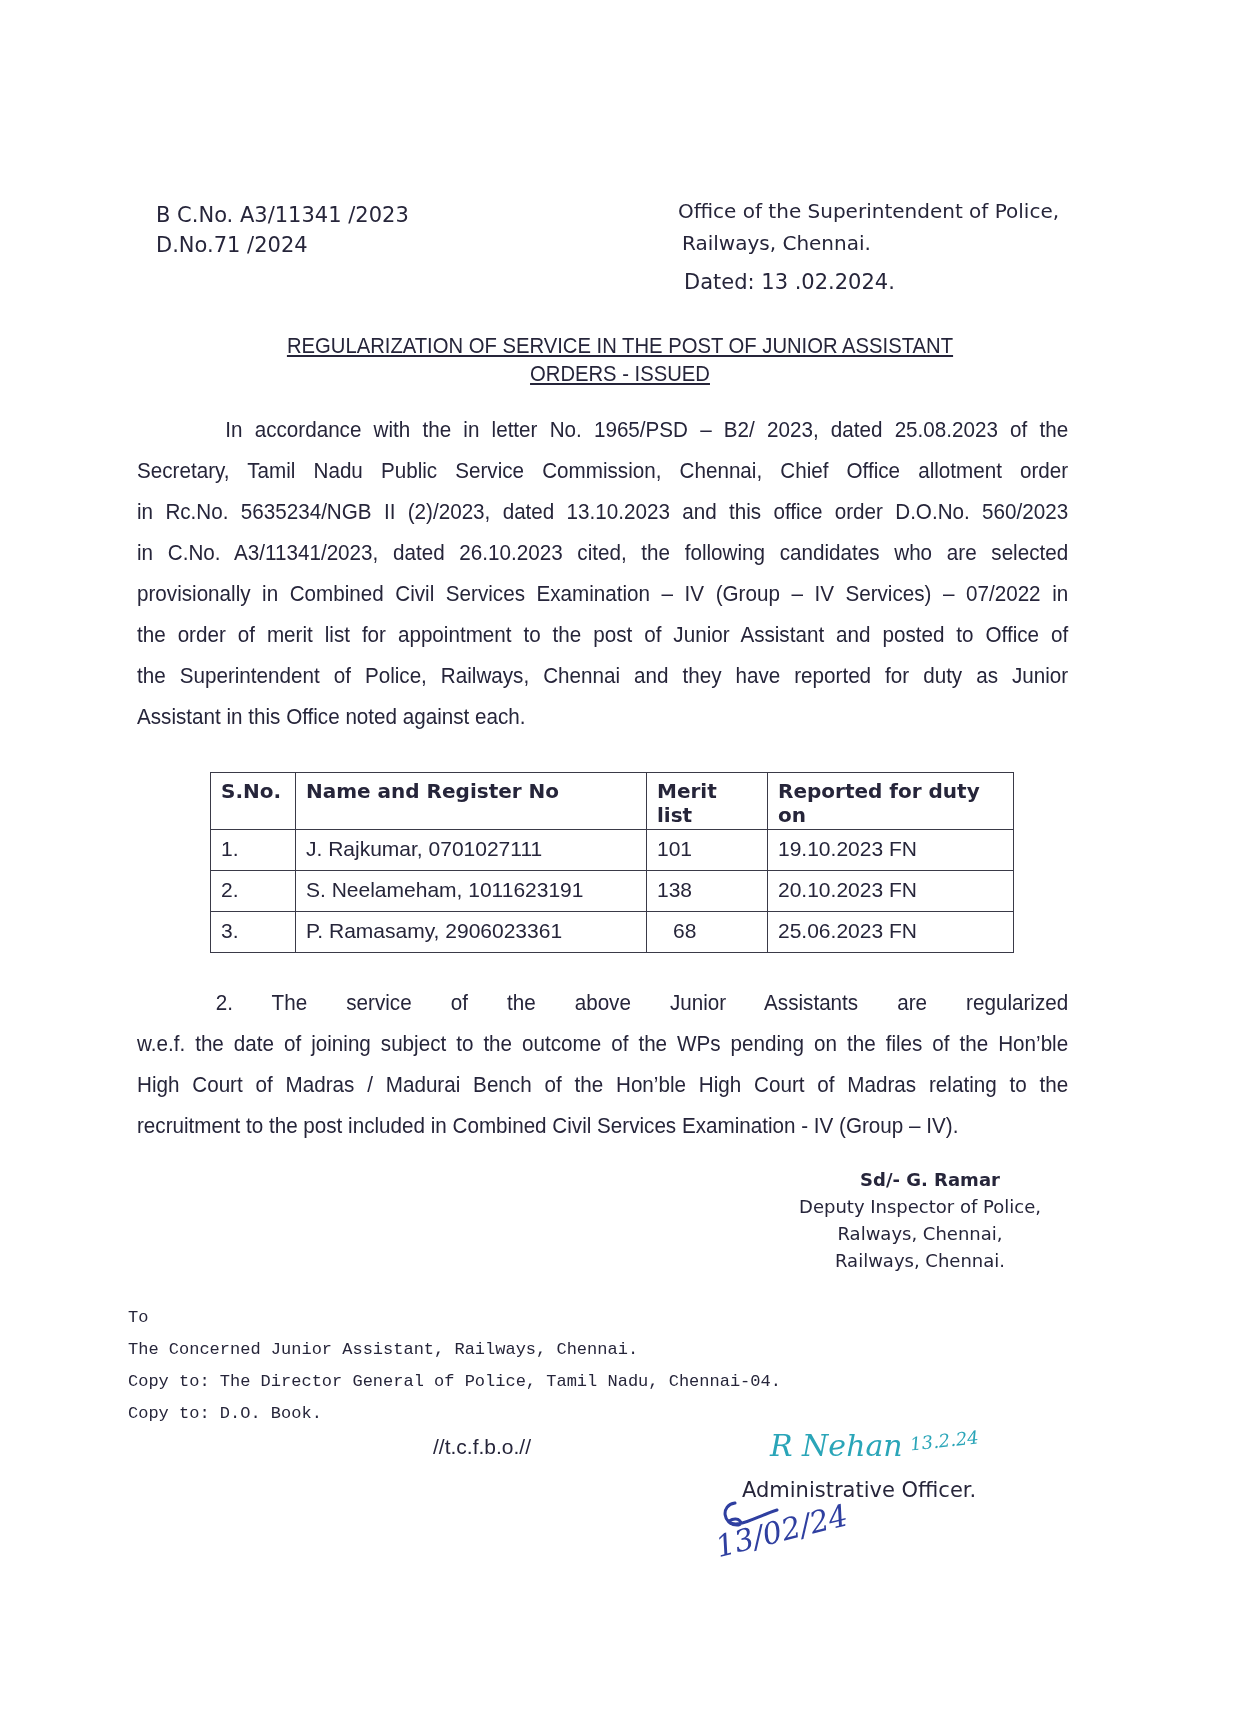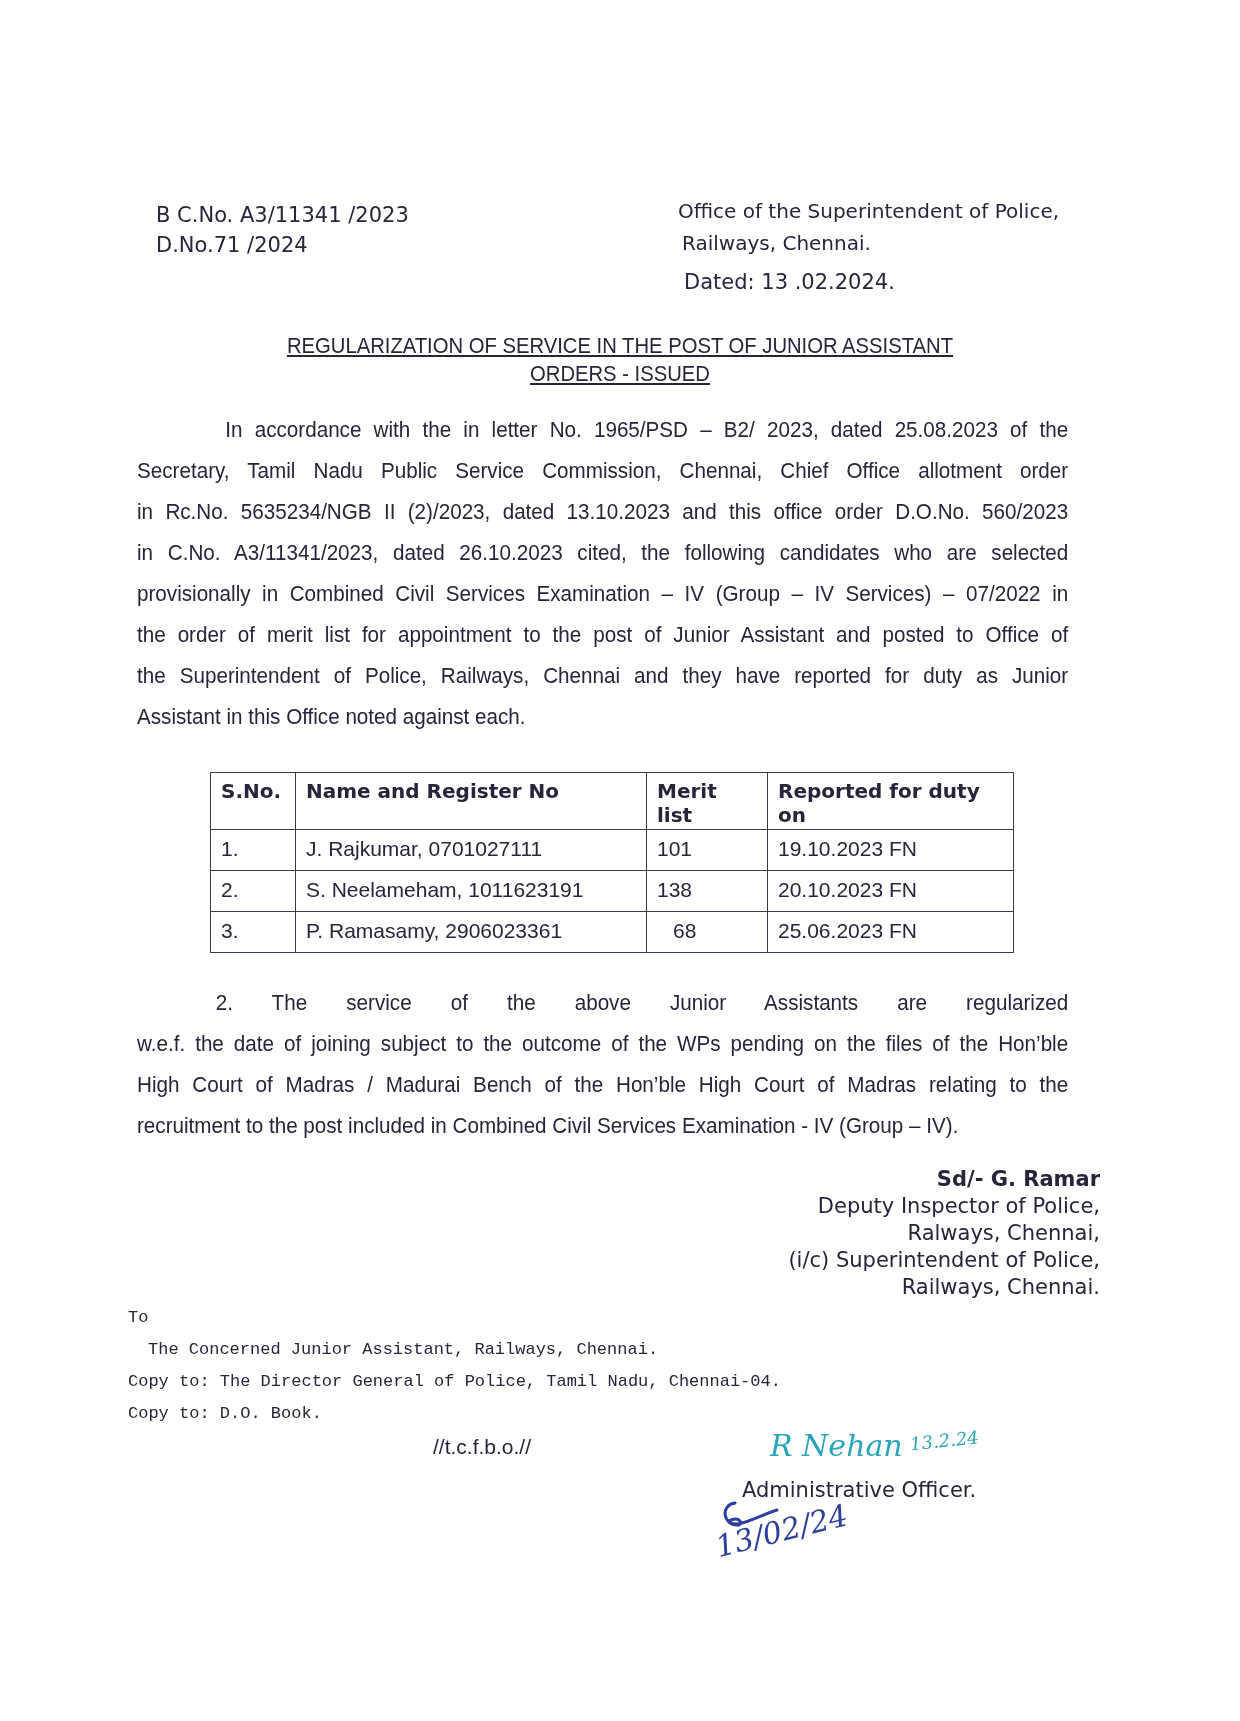--- a/index.html
+++ b/index.html
@@ -14,21 +14,21 @@
   .para { left: 137px; width: 970px; font-family: "Liberation Sans", sans-serif; font-size: 21.5px;
           line-height: 41px; white-space: normal; text-align: justify; transform: scaleX(0.96); transform-origin: left top; }
   .para .line { display: block; text-align: justify; text-align-last: justify; }
   .para .line.last { text-align-last: left; }
   table.cand { position: absolute; left: 210px; top: 772px; border-collapse: collapse;
                font-family: "Liberation Sans", sans-serif; font-size: 21px; color: #26253a; }
   table.cand td, table.cand th { border: 1.5px solid #3a3a48; padding: 2px 10px; text-align: left; vertical-align: top; }
   table.cand th { font-family: "DejaVu Sans", sans-serif; font-weight: bold; font-size: 20px; line-height: 24px; padding-top: 6px; }
   table.cand td { height: 36px; line-height: 34px; }
   .c1 { width: 64px; margin-top: 8px; } .c2 { width: 330px; } .c3 { width: 100px; } .c4 { width: 225px; }
-  .sig { left: 740px; font-size: 21px; line-height: 27px; text-align: right; width: 360px; }
+  .sig { left: 740px; font-size: 18px; line-height: 27px; text-align: center; width: 360px; }
   .sig .name { font-weight: bold; }
   .to { left: 128px; font-family: Liberation Mono, monospace; font-size: 17px; line-height: 32px; }
   .tcfbo { left: 433px; top: 1435px; font-family: "Liberation Sans", sans-serif; font-size: 21px; }
   .ao { left: 742px; top: 1478px; font-size: 21px; }
   .hand { font-family: "DejaVu Serif", serif; font-style: italic; }
 </style>
 </head>
 <body>
 
 <div class="abs ref" style="top:200px;">B C.No. A3/11341 /2023</div>
@@ -86,26 +86,25 @@
   <span class="line" style="padding-left:82px;">2.   The   service   of   the   above   Junior   Assistants   are   regularized</span>
   <span class="line">w.e.f.  the date of joining subject to the outcome of the WPs pending on the files of the Hon’ble</span>
   <span class="line">High Court of Madras / Madurai Bench of the Hon’ble High Court of Madras relating to the</span>
   <span class="line last">recruitment to the post included in Combined Civil Services Examination - IV (Group – IV).</span>
 </div>
 
 <div class="abs sig" style="top:1166px;">
   <div class="name" style="padding-left:20px;">Sd/- G. Ramar</div>
   <div>Deputy Inspector of Police,</div>
   <div>Ralways, Chennai,</div>
-  <div style="padding-left:14px;">(i/c) Superintendent of Police,</div>
   <div>Railways, Chennai.</div>
 </div>
 
 <div class="abs to" style="top:1302px;">To</div>
-<div class="abs to" style="top:1334px;margin-left:20px;">The Concerned Junior Assistant, Railways, Chennai.</div>
+<div class="abs to" style="top:1334px;">The Concerned Junior Assistant, Railways, Chennai.</div>
 <div class="abs to" style="top:1366px;">Copy to: The Director General of Police, Tamil Nadu, Chennai-04.</div>
 <div class="abs to" style="top:1398px;">Copy to: D.O. Book.</div>
 <div class="abs tcfbo">//t.c.f.b.o.//</div>
 
 <div class="abs hand" style="left:770px; top:1428px; font-size:30px; color:#2aa5b8;text-align:right;">R Nehan</div>
 <div class="abs hand" style="left:910px; top:1430px; font-size:18px; color:#2aa5b8; transform:rotate(-6deg);">13.2.24</div>
 
 <div class="abs ao">Administrative Officer.</div>
 
 <svg class="abs" style="left:715px; top:1495px;" width="80" height="50">

